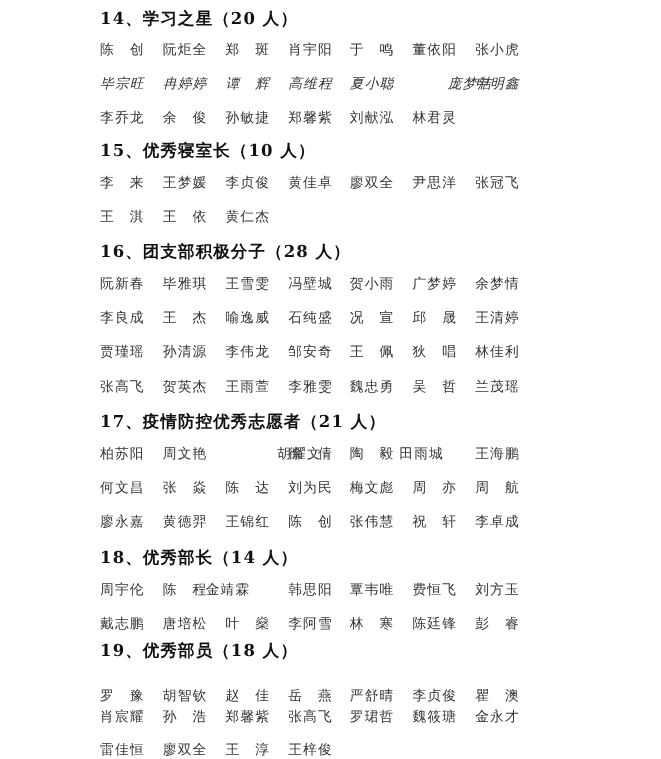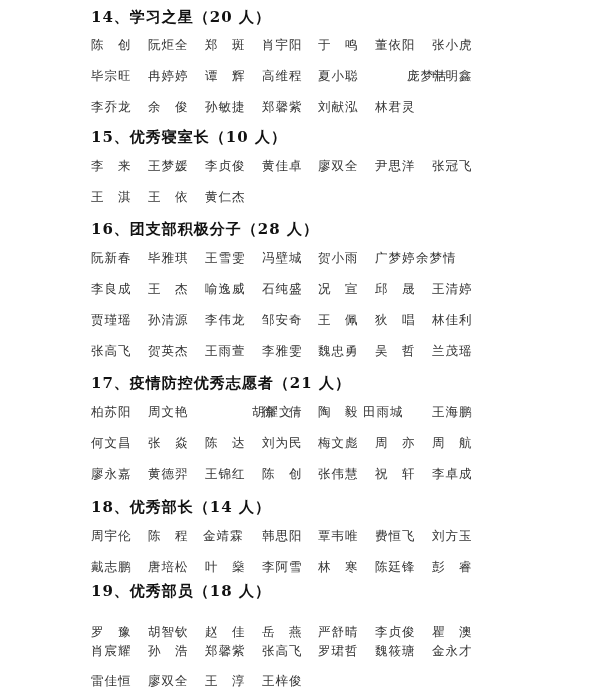--- a/index.html
+++ b/index.html
@@ -18,21 +18,21 @@
     <div class="heading" style="top: 7px;">14、学习之星（20 人）</div>
     <div class="row" style="top: 37px;">
       <span class="name" style="left: 0px;">陈　创</span>
       <span class="name" style="left: 57px;">阮炬全</span>
       <span class="name" style="left: 114px;">郑　斑</span>
       <span class="name" style="left: 171px;">肖宇阳</span>
       <span class="name" style="left: 227px;">于　鸣</span>
       <span class="name" style="left: 284px;">董依阳</span>
       <span class="name" style="left: 341px;">张小虎</span>
     </div>
-    <div class="row" style="top: 68px;">
+    <div class="row" style="top: 68px; font-style: italic;">
       <span class="name" style="left: 0px;">毕宗旺</span>
       <span class="name" style="left: 57px;">冉婷婷</span>
       <span class="name" style="left: 114px;">谭　辉</span>
       <span class="name" style="left: 171px;">高维程</span>
       <span class="name" style="left: 227px;">夏小聪</span>
       <span class="name" style="left: 284px; margin-left: 32px;">庞梦洁</span>
       <span class="name" style="left: 341px;">申明鑫</span>
     </div>
     <div class="row" style="top: 99px;">
       <span class="name" style="left: 0px;">李乔龙</span>
@@ -58,21 +58,21 @@
       <span class="name" style="left: 114px;">黄仁杰</span>
     </div>
     <div class="heading" style="top: 219px;">16、团支部积极分子（28 人）</div>
     <div class="row" style="top: 250px;">
       <span class="name" style="left: 0px;">阮新春</span>
       <span class="name" style="left: 57px;">毕雅琪</span>
       <span class="name" style="left: 114px;">王雪雯</span>
       <span class="name" style="left: 171px;">冯壁城</span>
       <span class="name" style="left: 227px;">贺小雨</span>
       <span class="name" style="left: 284px;">广梦婷</span>
-      <span class="name" style="left: 325px; font-family: Liberation Serif, serif;">余梦情</span>
+      <span class="name" style="left: 341px; font-family: Liberation Serif, serif;">余梦情</span>
     </div>
     <div class="row" style="top: 281px;">
       <span class="name" style="left: 0px;">李良成</span>
       <span class="name" style="left: 57px;">王　杰</span>
       <span class="name" style="left: 114px;">喻逸威</span>
       <span class="name" style="left: 171px;">石纯盛</span>
       <span class="name" style="left: 227px;">况　宣</span>
       <span class="name" style="left: 284px;">邱　晟</span>
       <span class="name" style="left: 341px;">王清婷</span>
     </div>
@@ -119,21 +119,21 @@
       <span class="name" style="left: 114px;">王锦红</span>
       <span class="name" style="left: 171px;">陈　创</span>
       <span class="name" style="left: 227px;">张伟慧</span>
       <span class="name" style="left: 284px;">祝　轩</span>
       <span class="name" style="left: 341px;">李卓成</span>
     </div>
     <div class="heading" style="top: 497px;">18、优秀部长（14 人）</div>
     <div class="row" style="top: 528px;">
       <span class="name" style="left: 0px;">周宇伦</span>
       <span class="name" style="left: 57px;">陈　程</span>
-      <span class="name" style="left: 112px;">金靖霖</span>
+      <span class="name" style="left: 96px;">金靖霖</span>
       <span class="name" style="left: 171px;">韩思阳</span>
       <span class="name" style="left: 227px;">覃韦唯</span>
       <span class="name" style="left: 284px;">费恒飞</span>
       <span class="name" style="left: 341px;">刘方玉</span>
     </div>
     <div class="row" style="top: 559px;">
       <span class="name" style="left: 0px;">戴志鹏</span>
       <span class="name" style="left: 57px;">唐培松</span>
       <span class="name" style="left: 114px;">叶　燊</span>
       <span class="name" style="left: 171px;">李阿雪</span>

